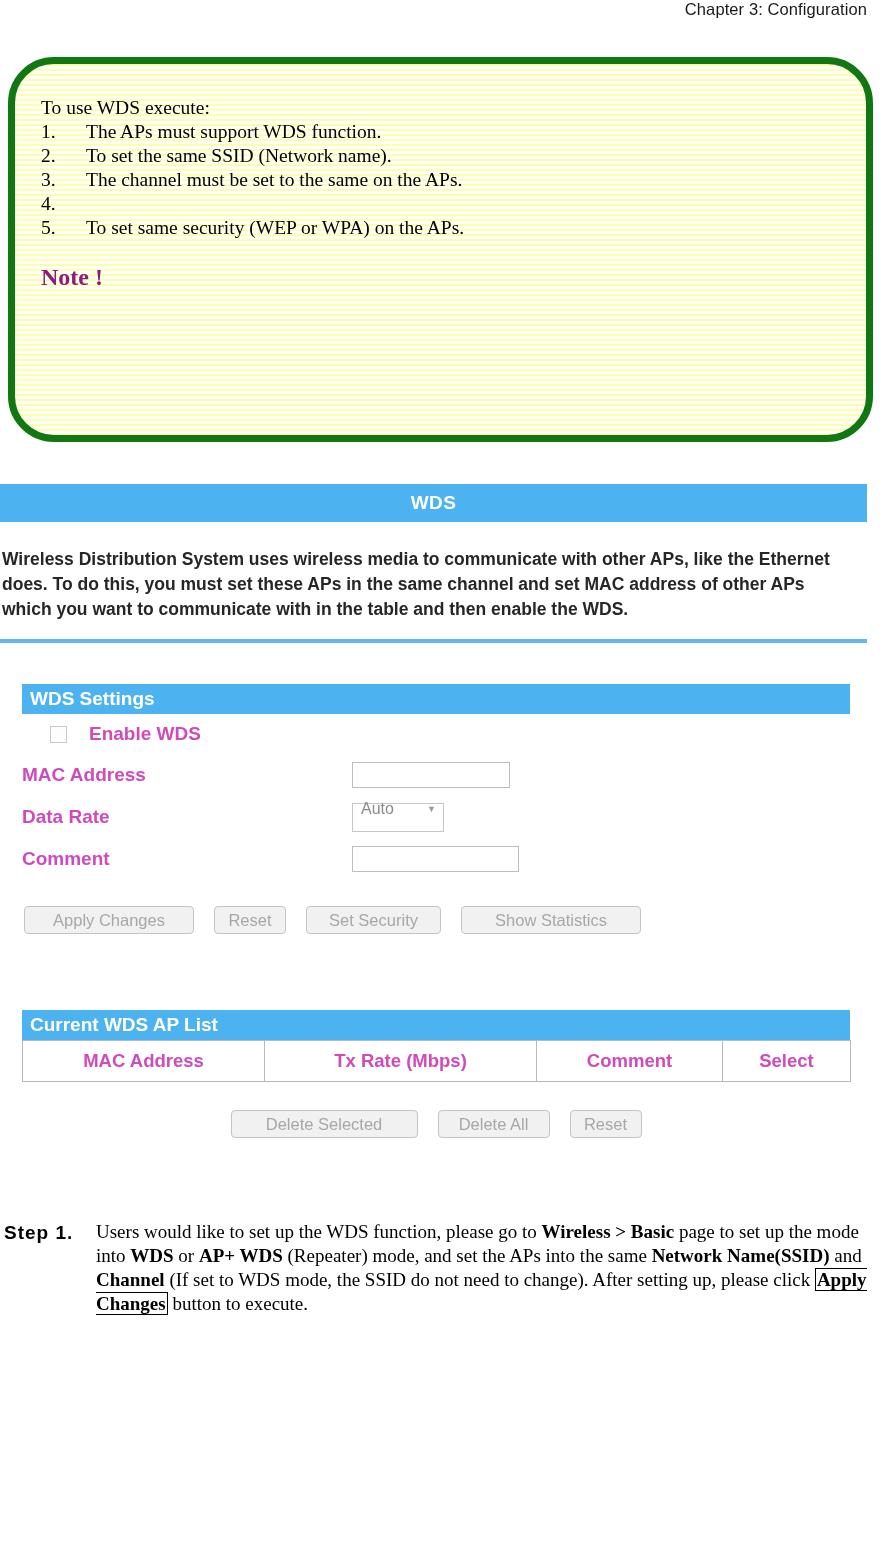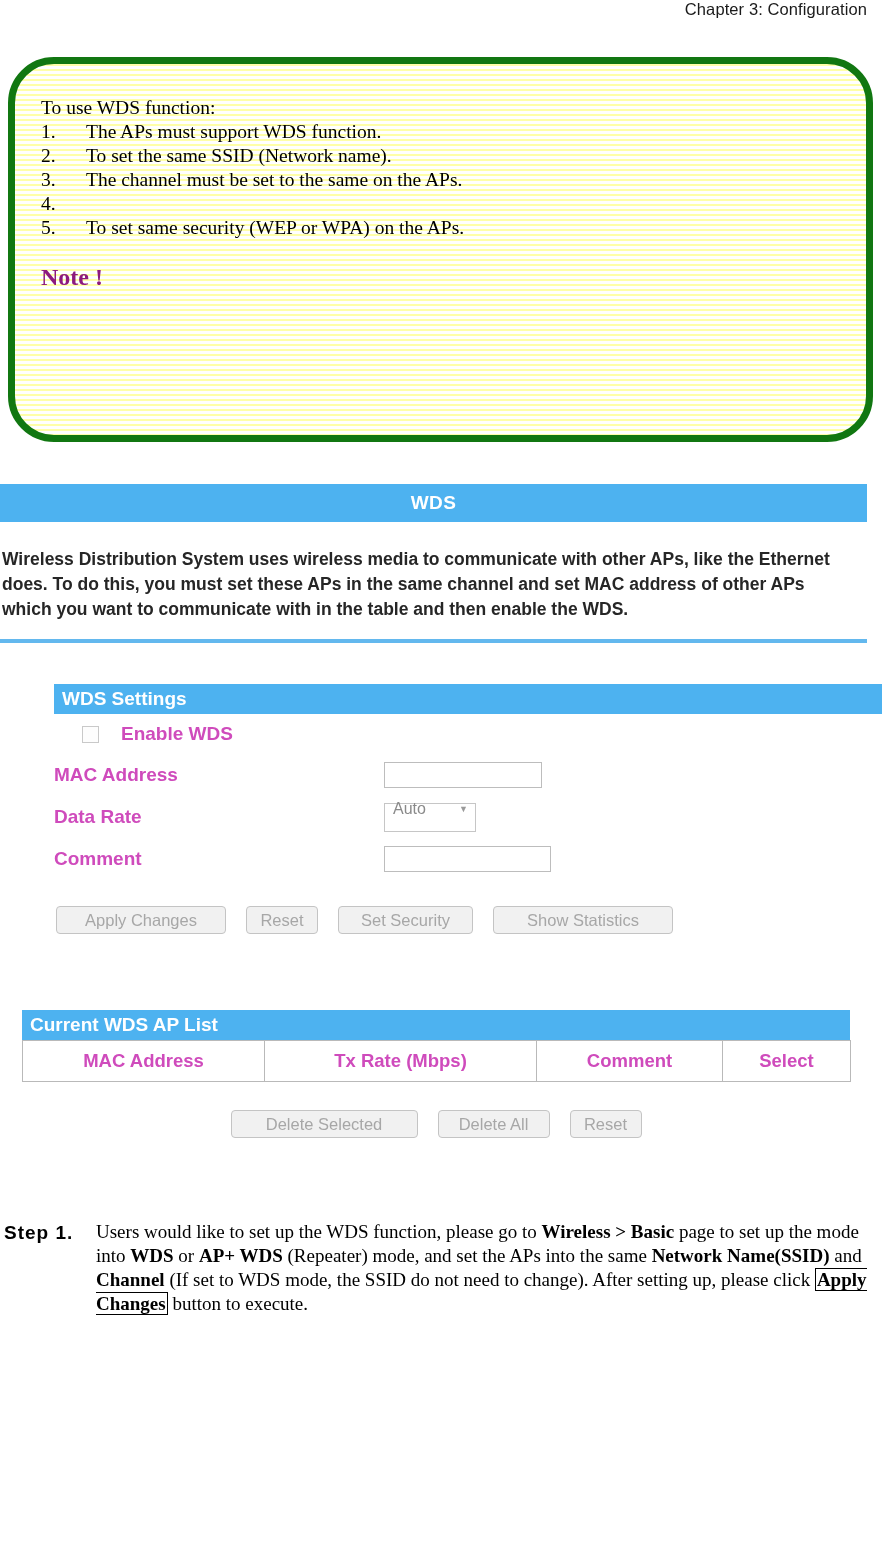--- a/index.html
+++ b/index.html
@@ -123,21 +123,20 @@
     width: 867px;
   }
 
   
   .settings-wrap {
     position: absolute;
     left: 22px;
     top: 684px;
     width: 828px;
     font-family: "Liberation Sans", sans-serif;
-    margin-left: 32px;
   }
   .settings-bar {
     background: #4db2f0;
     color: #ffffff;
     font-size: 19px;
     font-weight: bold;
     height: 30px;
     line-height: 30px;
     padding-left: 8px;
     box-sizing: border-box;
@@ -288,21 +287,21 @@
     color: #000;
   }
 </style>
 </head>
 <body>
 
 <div class="page-header">Chapter 3: Configuration</div>
 
 <div class="note-box">
   <div class="note-inner">
-    <div class="note-line">To use WDS function:</div>
+    <div class="note-line">To use WDS execute:</div>
     <ul class="note-list">
       <li>
         <span class="num">1.</span>
         <span>The APs must support WDS function.</span>
       </li>
       <li>
         <span class="num">2.</span>
         <span>To set the same SSID (Network name).</span>
       </li>
       <li>

